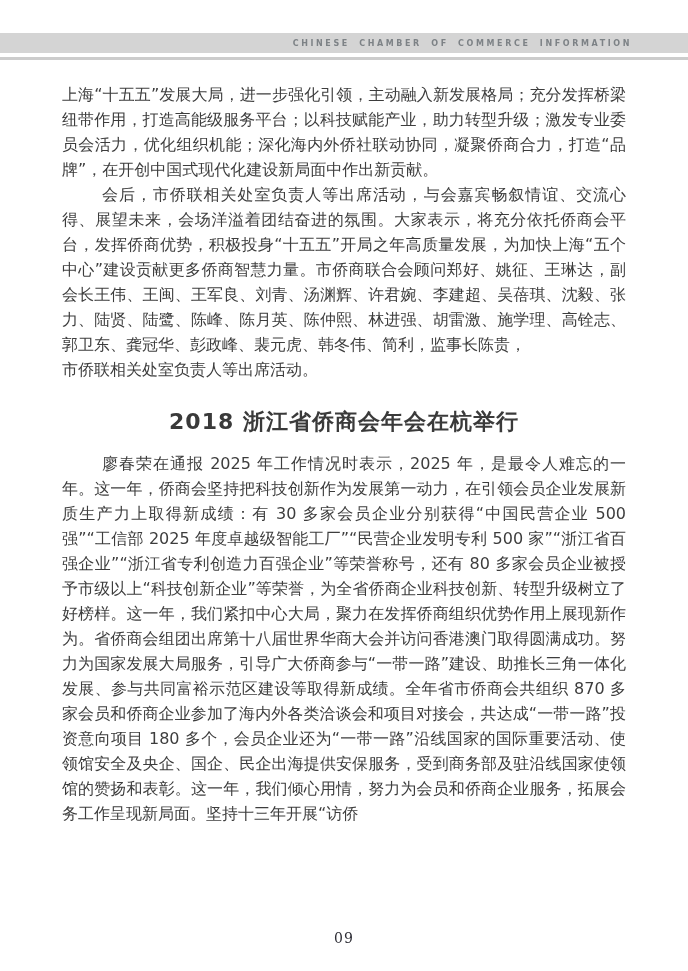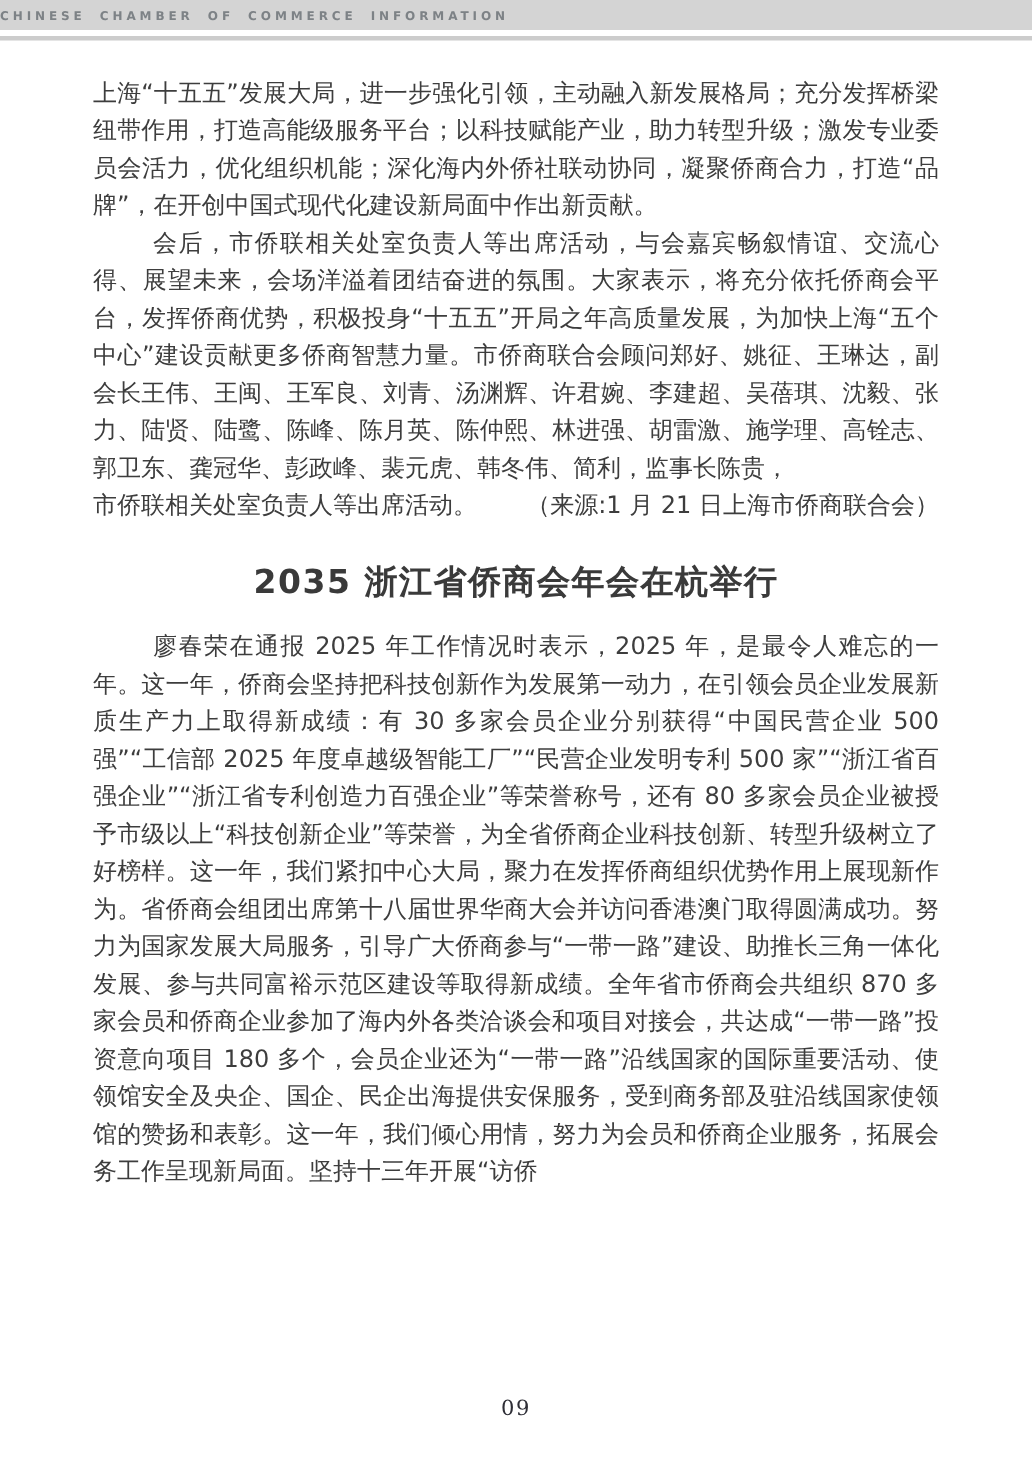--- a/index.html
+++ b/index.html
@@ -4,25 +4,26 @@
 <style>
   html, body { margin: 0; padding: 0; }
   body {
     width: 688px; height: 971px;
     background: #ffffff;
     position: relative;
     font-family: "DejaVu Sans", sans-serif;
     overflow: hidden;
   }
   .banner {
+    margin-top: 33px;
     height: 20px;
     background: #d4d4d4;
     display: flex;
     align-items: center;
-    justify-content: flex-start;
+    justify-content: flex-end;
     padding-right: 56px;
   }
   .banner-text {
     font-size: 8px;
     font-weight: bold;
     color: #7d8286;
     letter-spacing: 2.6px;
     word-spacing: 4px;
     white-space: nowrap;
   }
@@ -83,24 +84,23 @@
 </header>
 <div class="banner-underline"></div>
 
 <main class="content">
 
   <p class="para no-indent">上海“十五五”发展大局，进一步强化引领，主动融入新发展格局；充分发挥桥梁纽带作用，打造高能级服务平台；以科技赋能产业，助力转型升级；激发专业委员会活力，优化组织机能；深化海内外侨社联动协同，凝聚侨商合力，打造“品牌”，在开创中国式现代化建设新局面中作出新贡献。</p>
   <p class="para">会后，市侨联相关处室负责人等出席活动，与会嘉宾畅叙情谊、交流心得、展望未来，会场洋溢着团结奋进的氛围。大家表示，将充分依托侨商会平台，发挥侨商优势，积极投身“十五五”开局之年高质量发展，为加快上海“五个中心”建设贡献更多侨商智慧力量。市侨商联合会顾问郑好、姚征、王琳达，副会长王伟、王闽、王军良、刘青、汤渊辉、许君婉、李建超、吴蓓琪、沈毅、张力、陆贤、陆鹭、陈峰、陈月英、陈仲熙、林进强、胡雷激、施学理、高铨志、郭卫东、龚冠华、彭政峰、裴元虎、韩冬伟、简利，监事长陈贵，</p>
 
   <div class="line-split">
     <span>市侨联相关处室负责人等出席活动。</span>
-    <span>（来源:1 月 21 日上海市侨商联合会）</span>
   </div>
 
-  <h1 class="article-title">2035 浙江省侨商会年会在杭举行</h1>
+  <h1 class="article-title">2018 浙江省侨商会年会在杭举行</h1>
 
   <p class="para">廖春荣在通报 2025 年工作情况时表示，2025 年，是最令人难忘的一年。这一年，侨商会坚持把科技创新作为发展第一动力，在引领会员企业发展新质生产力上取得新成绩：有 30 多家会员企业分别获得“中国民营企业 500 强”“工信部 2025 年度卓越级智能工厂”“民营企业发明专利 500 家”“浙江省百强企业”“浙江省专利创造力百强企业”等荣誉称号，还有 80 多家会员企业被授予市级以上“科技创新企业”等荣誉，为全省侨商企业科技创新、转型升级树立了好榜样。这一年，我们紧扣中心大局，聚力在发挥侨商组织优势作用上展现新作为。省侨商会组团出席第十八届世界华商大会并访问香港澳门取得圆满成功。努力为国家发展大局服务，引导广大侨商参与“一带一路”建设、助推长三角一体化发展、参与共同富裕示范区建设等取得新成绩。全年省市侨商会共组织 870 多家会员和侨商企业参加了海内外各类洽谈会和项目对接会，共达成“一带一路”投资意向项目 180 多个，会员企业还为“一带一路”沿线国家的国际重要活动、使领馆安全及央企、国企、民企出海提供安保服务，受到商务部及驻沿线国家使领馆的赞扬和表彰。这一年，我们倾心用情，努力为会员和侨商企业服务，拓展会务工作呈现新局面。坚持十三年开展“访侨</p>
 
 </main>
 
 <footer class="page-footer">
   <span class="page-num">09</span>
 </footer>
 
 </body></html>

